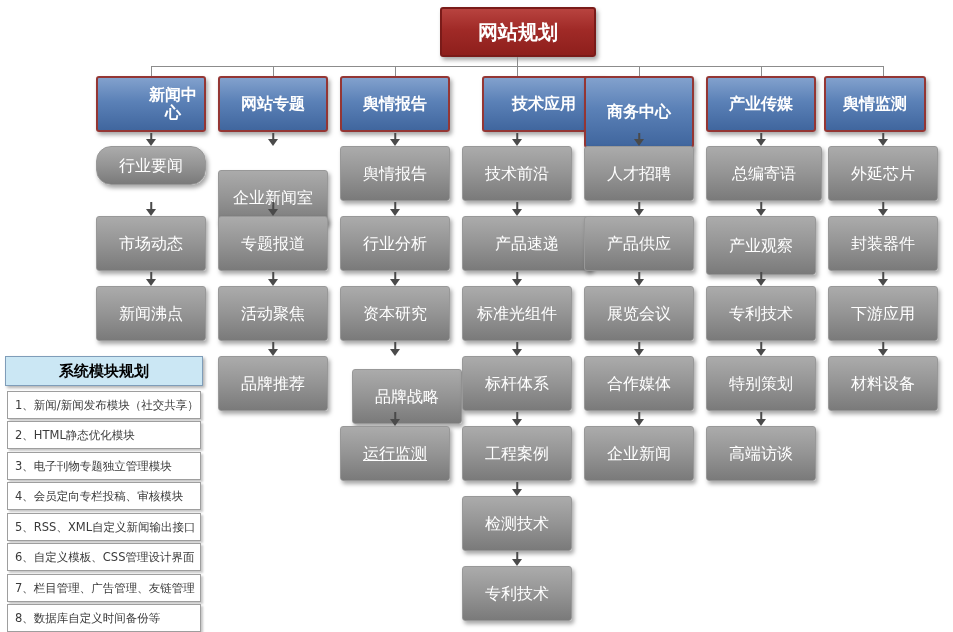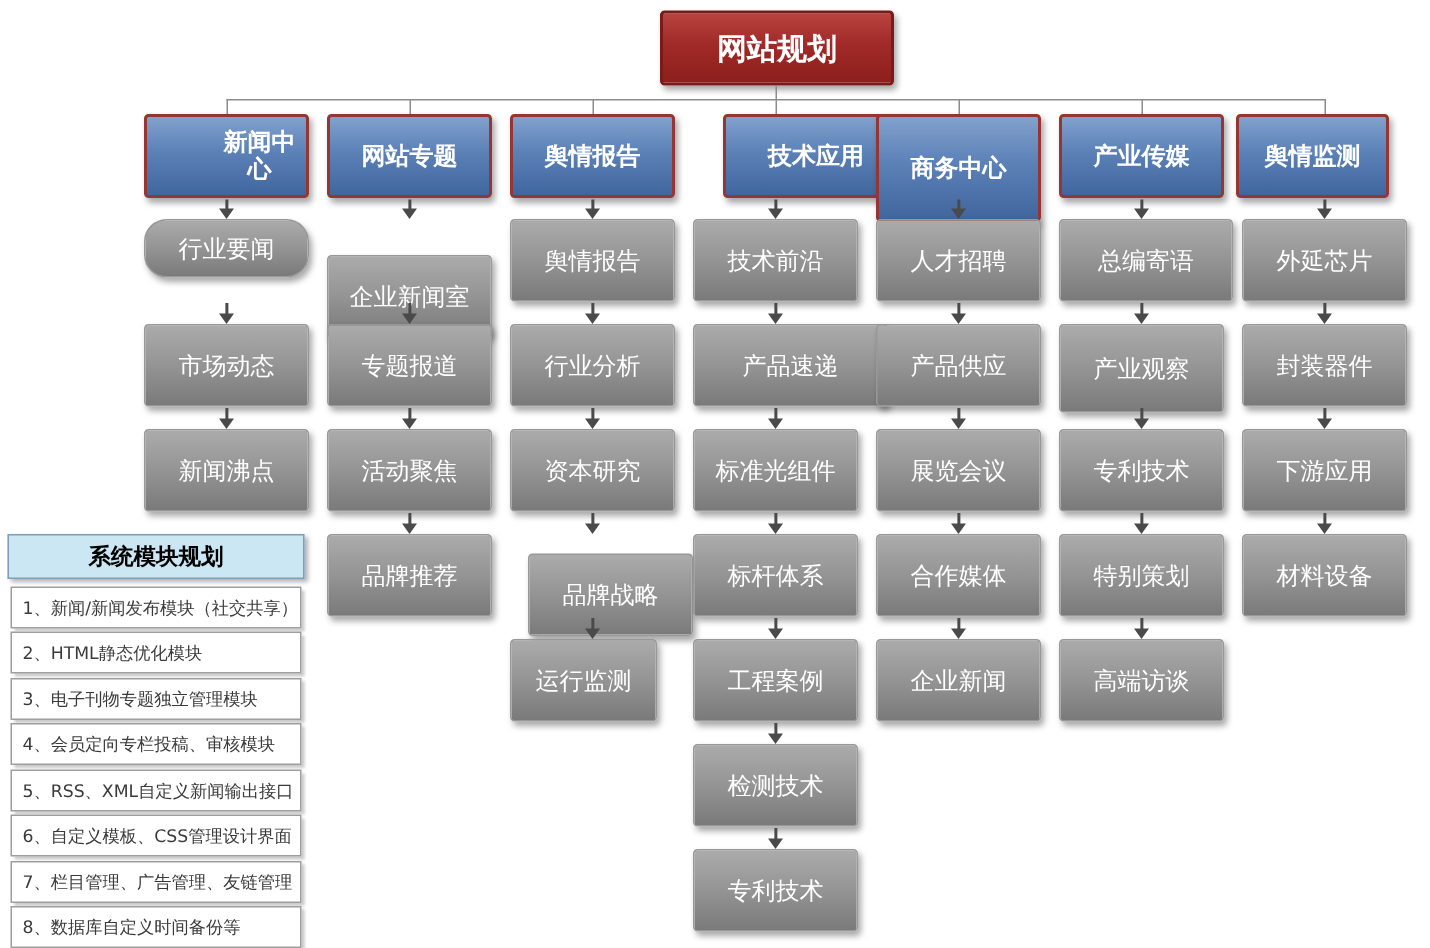--- a/index.html
+++ b/index.html
@@ -136,21 +136,21 @@
       <div class="node item-node" style="left: 340px; top: 286px; width: 110px; height: 55px;">资本研究</div>
       <div class="arrow" style="left: 390px; top: 342px; width: 10px; height: 14px;">
         <div class="shaft" style="height: 8px;"></div>
         <div class="head"></div>
       </div>
       <div class="node item-node" style="left: 352px; top: 356px; width: 110px; height: 55px; margin-top: 13px;">品牌战略</div>
       <div class="arrow" style="left: 390px; top: 412px; width: 10px; height: 14px;">
         <div class="shaft" style="height: 8px;"></div>
         <div class="head"></div>
       </div>
-      <div class="node item-node" style="left: 340px; top: 426px; width: 98px; height: 55px;">运行监测</div>
+      <div class="node item-node" style="left: 340px; top: 426px; width: 110px; height: 55px; text-decoration: underline;">运行监测</div>
       <div class="vline" style="left: 516.5px; top: 66px; width: 1px; height: 10px;"></div>
       <div class="node header-node" style="left: 462px; top: 76px; width: 124px; height: 56px; margin-left: 20px;">技术应用</div>
       <div class="arrow" style="left: 512px; top: 133px; width: 10px; height: 13px;">
         <div class="shaft" style="height: 7px;"></div>
         <div class="head"></div>
       </div>
       <div class="node item-node" style="left: 462px; top: 146px; width: 110px; height: 55px;">技术前沿</div>
       <div class="arrow" style="left: 512px; top: 202px; width: 10px; height: 14px;">
         <div class="shaft" style="height: 8px;"></div>
         <div class="head"></div>

